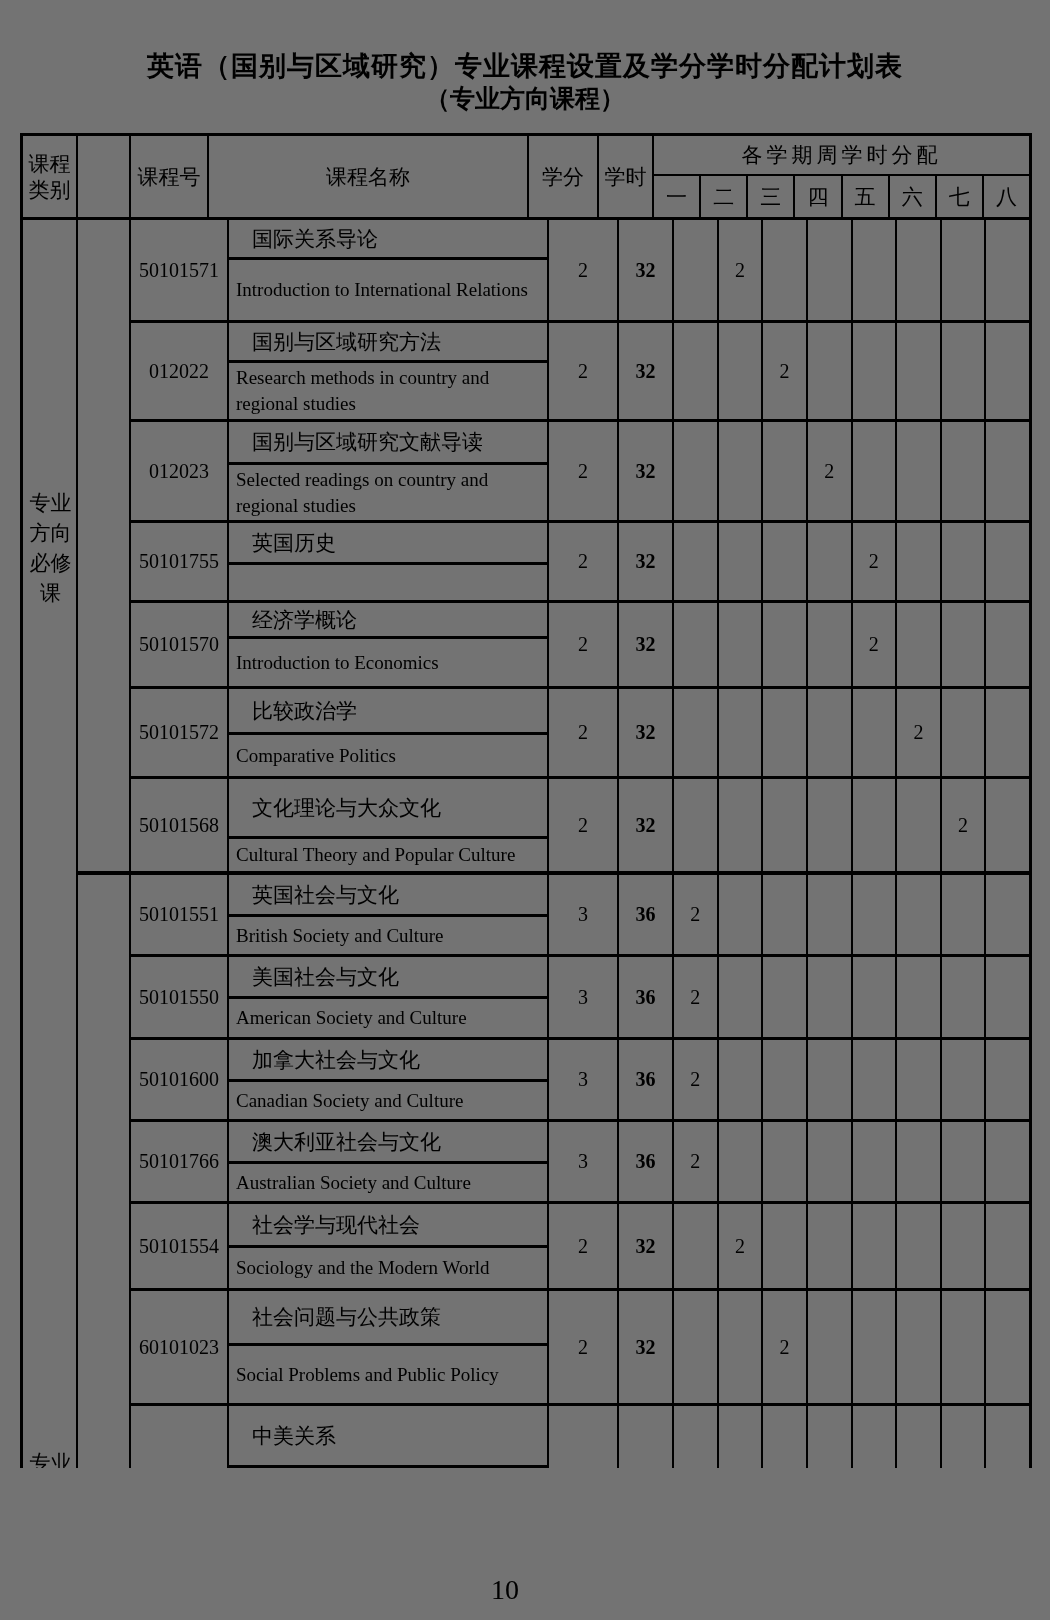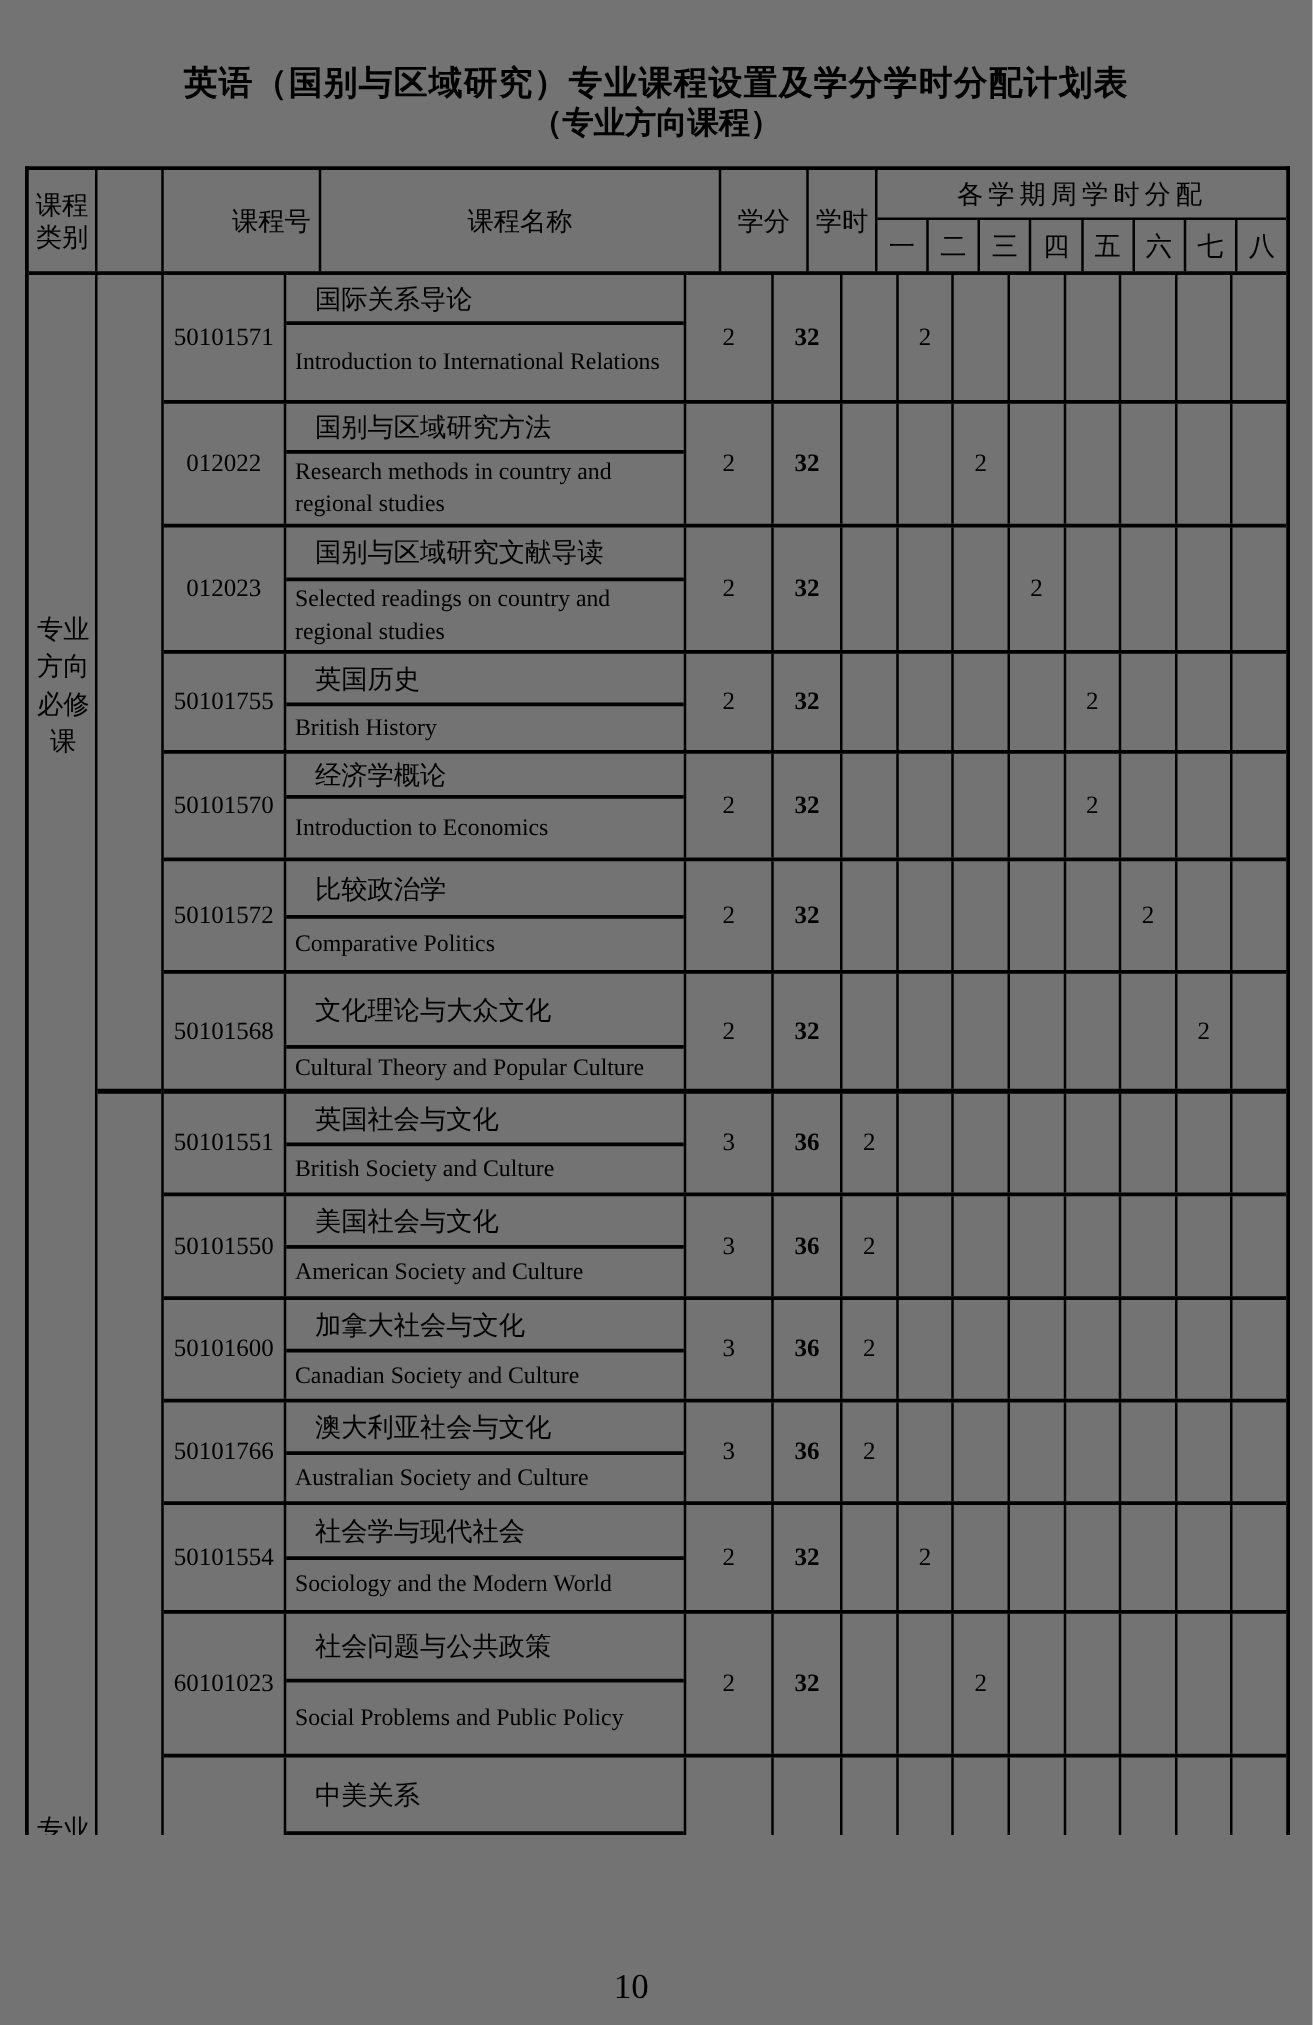--- a/index.html
+++ b/index.html
@@ -17,21 +17,21 @@
     position:absolute; left:20px; top:133px; width:1012px; height:1335px;
     border:3px solid #000; border-bottom:none; overflow:hidden;
     display:flex; flex-direction:column;
   }
   
   .thead { display:flex; height:84px; border-bottom:3px solid #000; flex:none; }
   .hc { border-right:2px solid #000; display:flex; align-items:center; justify-content:center;
         text-align:center; font-size:21px; line-height:26px; }
   .hc.cat   { width:55px; padding:0 4px; }
   .hc.blank { width:53px; }
-  .hc.code  { width:78px;margin-left:48px; }
+  .hc.code  { width:78px; }
   .hc.name  { width:320px; }
   .hc.cred  { width:70px; }
   .hc.hour  { width:55px; }
   .hgroup { flex:1; display:flex; flex-direction:column; }
   .hgtitle { height:40px; border-bottom:2px solid #000; display:flex; align-items:center;
              justify-content:center; font-size:21px; letter-spacing:4px; }
   .hsems { flex:1; display:flex; }
   .hsem { flex:1; border-right:2px solid #000; display:flex; align-items:center;
           justify-content:center; font-size:21px; }
   .hsem:last-child { border-right:none; }
@@ -161,21 +161,20 @@
           <div class="cell sem"></div>
           <div class="cell sem"></div>
           <div class="cell sem"></div>
           <div class="cell sem"></div>
         </div>
 
         <div class="trow" style="height:80px">
           <div class="cell code">50101755</div>
           <div class="cell name">
             <div class="cn" style="height:42px">英国历史</div>
-            <div class="en">British History</div>
           </div>
           <div class="cell num">2</div>
           <div class="cell num hours">32</div>
           <div class="cell sem"></div>
           <div class="cell sem"></div>
           <div class="cell sem"></div>
           <div class="cell sem"></div>
           <div class="cell sem">2</div>
           <div class="cell sem"></div>
           <div class="cell sem"></div>

